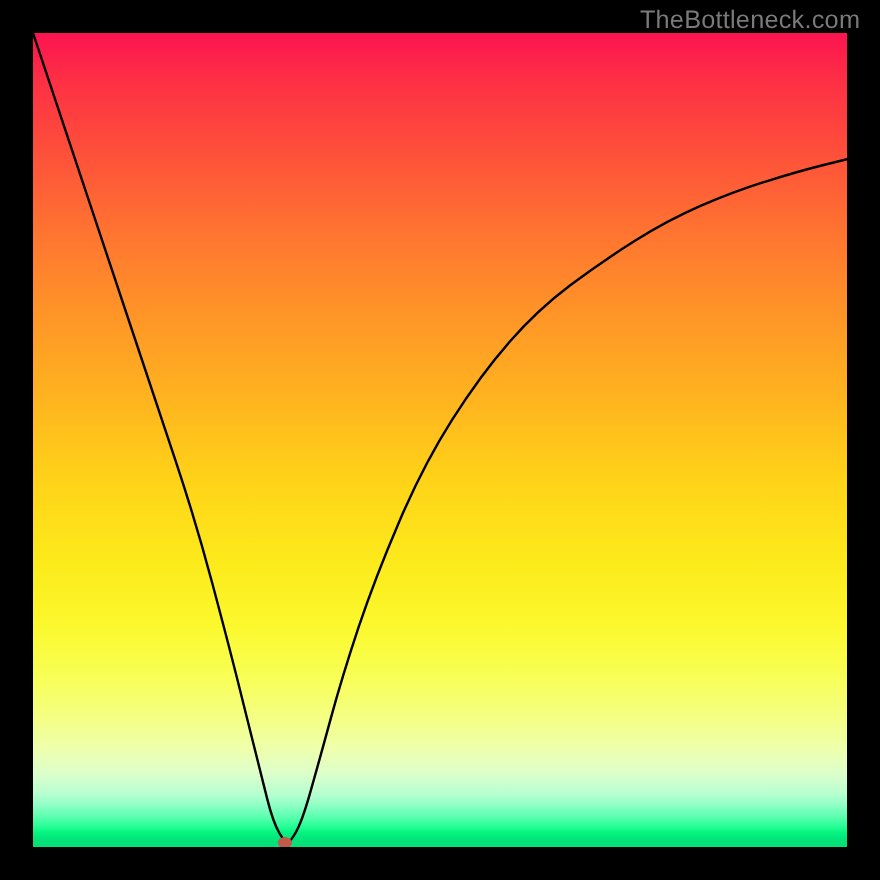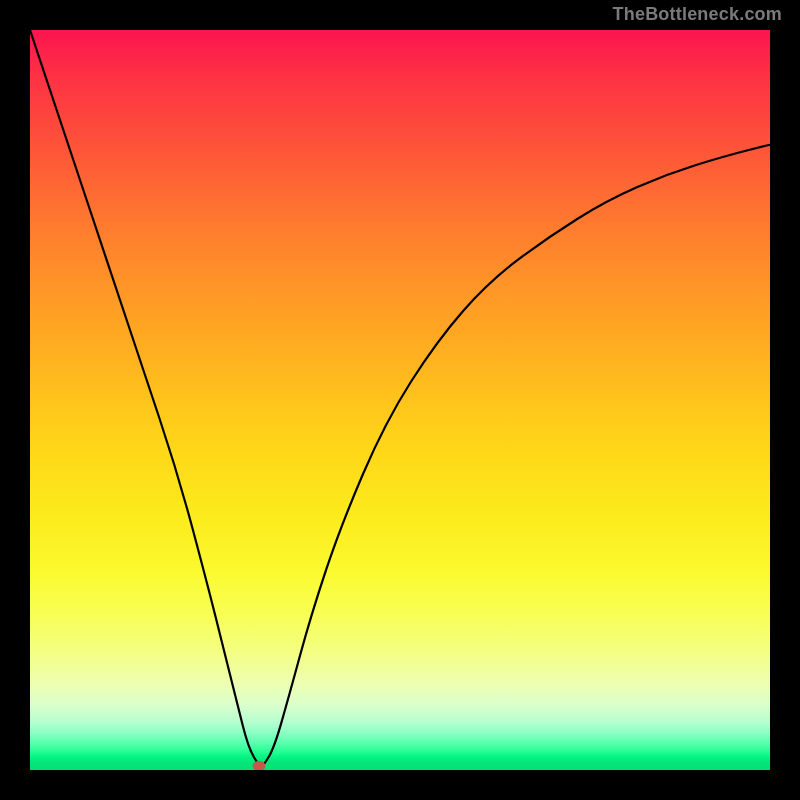--- a/index.html
+++ b/index.html
@@ -8,22 +8,22 @@
     height: 800px;
     background: #000;
     position: relative;
     font-family: Arial, Helvetica, sans-serif;
   }
   .watermark {
     position: absolute;
     top: 4px;
     right: 18px;
     color: #7a7a7a;
-    font-size: 18px;
-    font-weight: 700;
+    font-size: 23px;
+    font-weight: 400;
     letter-spacing: 0.2px;
     z-index: 10;
   }
   .plot-area {
     position: absolute;
     left: 30px;
     top: 30px;
     width: 740px;
     height: 740px;
     overflow: hidden;

